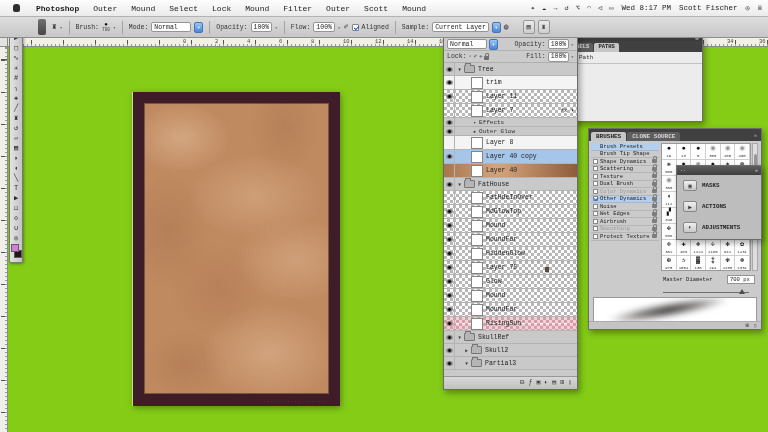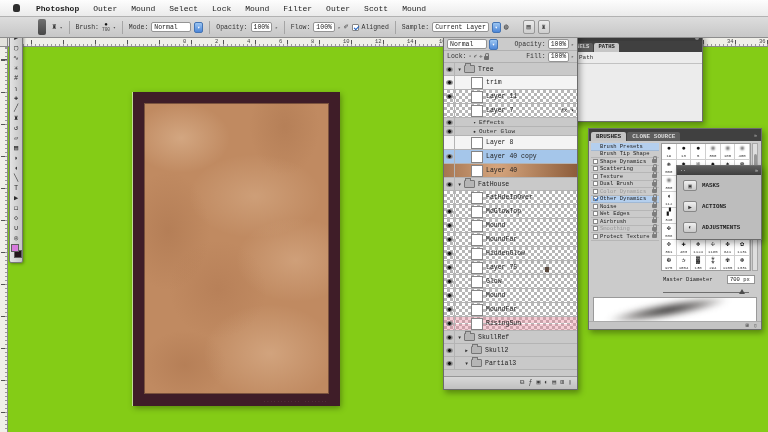--- a/index.html
+++ b/index.html
@@ -168,20 +168,37 @@
         <span class="menu-item">Outer</span>
         <span class="menu-item">Mound</span>
         <span class="menu-item">Select</span>
         <span class="menu-item">Lock</span>
         <span class="menu-item">Mound</span>
         <span class="menu-item">Filter</span>
         <span class="menu-item">Outer</span>
         <span class="menu-item">Scott</span>
         <span class="menu-item">Mound</span>
       </span>
+    <span class="mb-right">
+      <span style="display:flex;gap:7px">
+
+      <span class="status-icon">✦</span>
+          <span class="status-icon">☁</span>
+          <span class="status-icon">→</span>
+          <span class="status-icon">↺</span>
+          <span class="status-icon">⌥</span>
+          <span class="status-icon">◠</span>
+          <span class="status-icon">◁</span>
+          <span class="status-icon">▭</span>
+        </span>
+      <span class="clock">Wed 8:17 PM</span>
+      <span class="user">Scott Fischer</span>
+      <span class="status-icon">◎</span>
+      <span class="status-icon">≣</span>
+    </span>
   </div>
 
   <div class="optbar">
     <span class="grip"></span>
     <span class="toolico">♜</span>
     <span class="spin">▾</span>
     <span class="sep"></span>
     <span class="lab">Brush:</span>
     <span class="brush-prev">
       <span class="dot">●</span>

